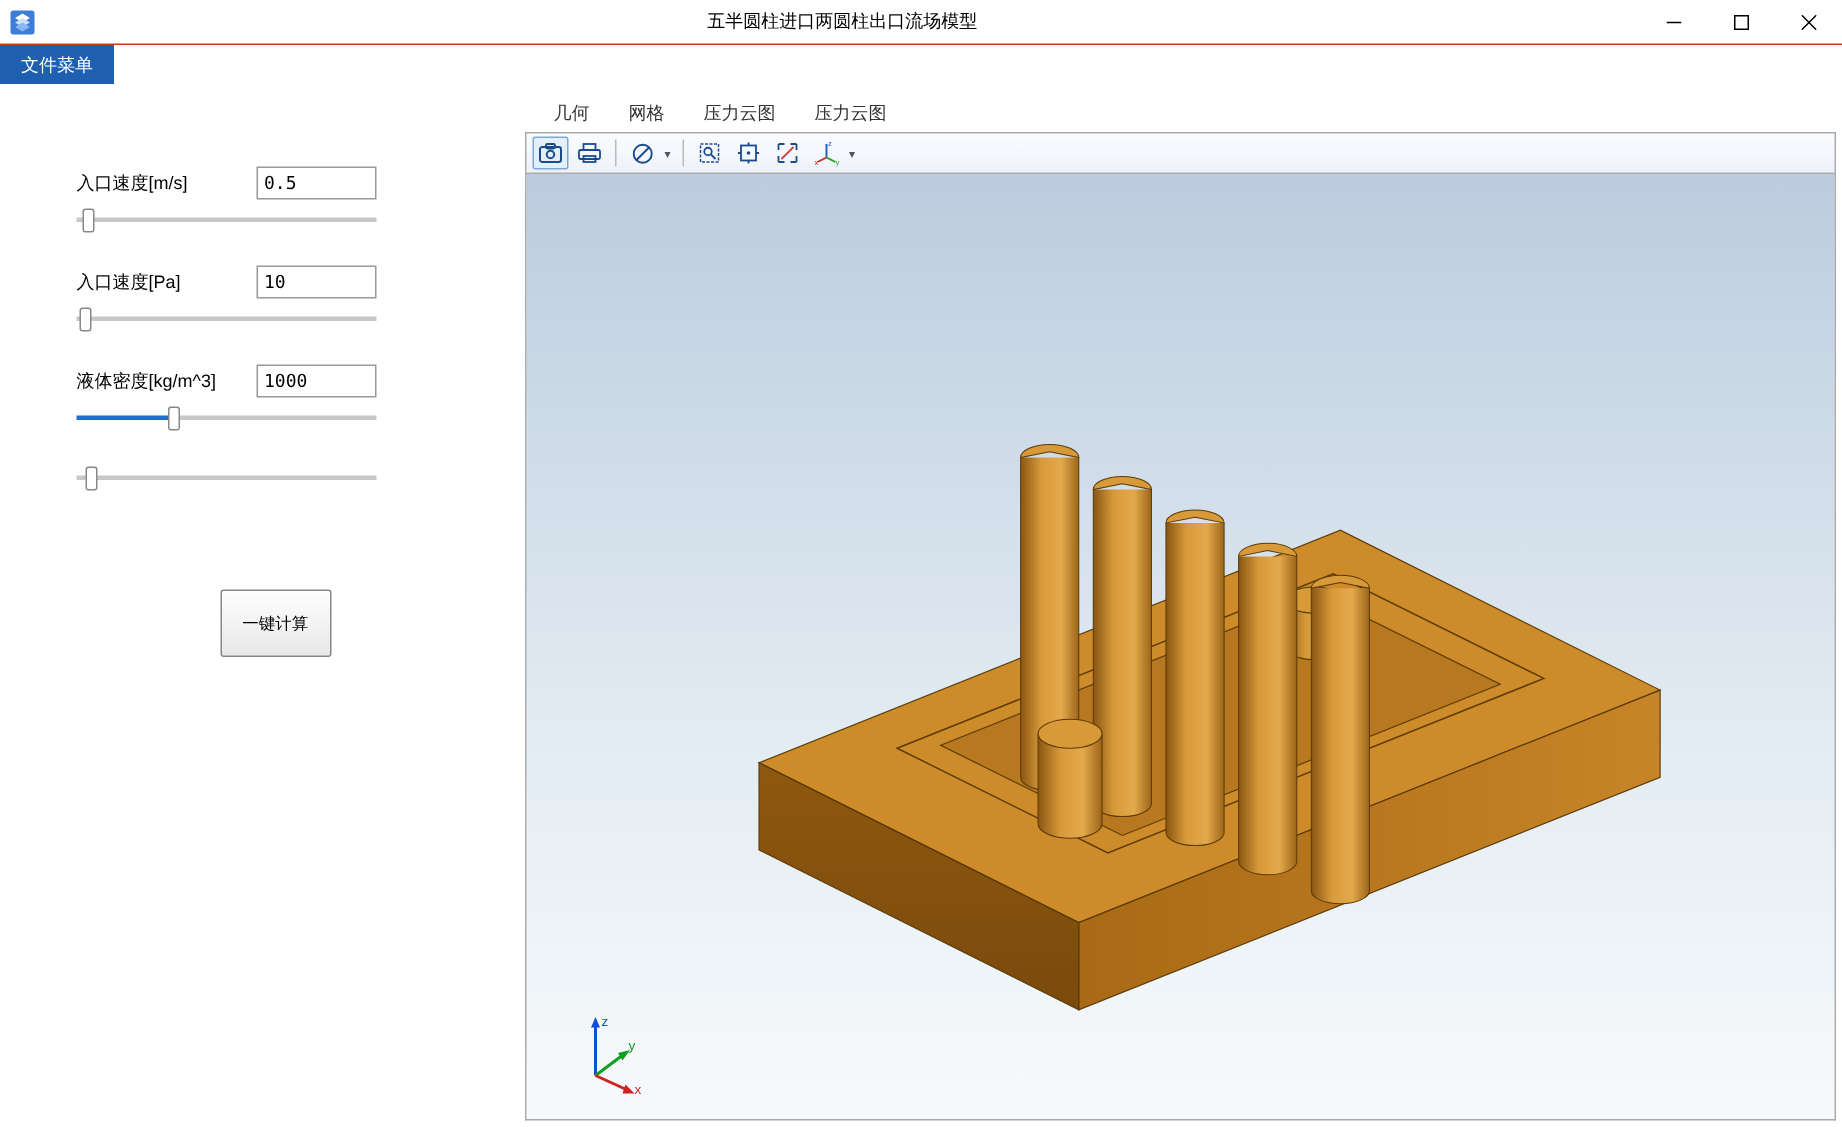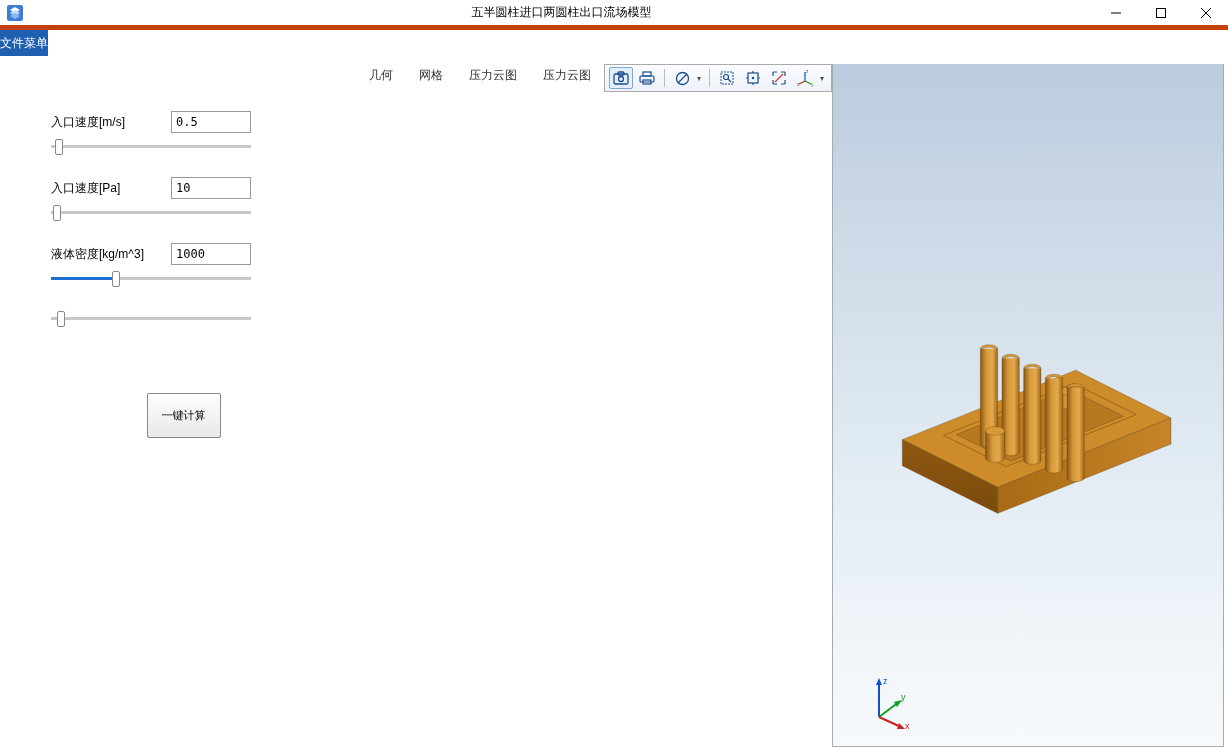--- a/index.html
+++ b/index.html
@@ -1,42 +1,42 @@
 <!DOCTYPE html>
 <html><head>
 <meta charset="utf-8">
 <style>
   * { box-sizing: border-box; margin: 0; padding: 0; }
   html, body { width: 1228px; height: 751px; font-family: "Microsoft YaHei", Arial, sans-serif; font-size: 12px; background: #fff; overflow: hidden; }
   
-  .titlebar { height: 30px; background: #fff; display: flex; align-items: center; border-bottom: 5px solid #c2410c; justify-content: center; }
+  .titlebar { height: 30px; background: #fff; display: flex; align-items: center; border-bottom: 1px solid #c2410c; justify-content: center; }
   .titlebar .app-icon { width: 30px; height: 30px; display: flex; align-items: center; justify-content: center; }
   .titlebar .title { flex: 1; text-align: center; font-size: 12px; color: #000; }
   .titlebar .win-controls { display: flex; }
   .titlebar .win-btn { width: 45px; height: 30px; display: flex; align-items: center; justify-content: center; color: #000; }
   
   .menubar { height: 26px; background: #fff; display: flex; }
-  .menubar .menu-item { padding: 0 0; height: 100%; display: flex; align-items: center; color: #fff; background: #1f5fb0; font-size: 12px; }
+  .menubar .menu-item { padding: 0 14px; height: 100%; display: flex; align-items: center; color: #fff; background: #1f5fb0; font-size: 12px; }
   
   .content { display: flex; height: calc(100% - 56px); }
   
   .sidebar { width: 325px; background: #fff; padding: 55px 30px 20px 30px; margin-left: 21px; }
   .param-row { display: flex; align-items: center; margin-bottom: 4px; }
   .param-label { width: 120px; text-align: left; font-size: 12px; color: #000; padding-right: 8px; }
   .param-input { width: 80px; height: 22px; border: 1px solid #999; padding: 2px 4px; font-family: monospace; font-size: 12px; }
   .slider-row { margin-bottom: 26px; padding: 0 0 0 0; }
   .slider { -webkit-appearance: none; width: 200px; height: 3px; background: #c8c8c8; outline: none; }
   .slider.active-track { background: linear-gradient(to right, #1f6fd0 0%, #1f6fd0 var(--pct,0%), #c8c8c8 var(--pct,0%), #c8c8c8 100%); }
   .slider::-webkit-slider-thumb { -webkit-appearance: none; width: 8px; height: 16px; background: #fff; border: 1px solid #888; border-radius: 2px; cursor: pointer; }
   .slider::-moz-range-thumb { width: 8px; height: 16px; background: #fff; border: 1px solid #888; border-radius: 2px; cursor: pointer; }
   
   .calc-btn-wrap { text-align: center; margin-top: 70px; }
   .calc-btn { padding: 14px 14px; border: 1px solid #888; border-radius: 2px; background: linear-gradient(#fefefe,#e8e8e8); font-size: 11px; cursor: pointer; }
   
-  .viewer-panel { flex: 1; display: flex; flex-direction: row; padding: 8px 4px 4px 4px; }
+  .viewer-panel { flex: 1; display: flex; flex-direction: column; padding: 8px 4px 4px 4px; }
   .tabs { height: 24px; display: flex; align-items: flex-end; padding-left: 6px; gap: 0; }
   .tab { padding: 4px 12px; font-size: 12px; color: #333; border: 1px solid transparent; border-bottom: none; cursor: pointer; }
   .tab.active { }
   
   .toolbar { height: 28px; border: 1px solid #aaa; background: linear-gradient(#fafcff,#eef2f8); display: flex; align-items: center; padding: 0 4px; gap: 2px; }
   .tool-btn { width: 24px; height: 22px; display: flex; align-items: center; justify-content: center; border: 1px solid transparent; border-radius: 2px; cursor: pointer; color: #1a4c8c; }
   .tool-btn.active { border-color: #7ba8d9; background: #e4effb; }
   .tool-sep { width: 1px; height: 18px; background: #bbb; margin: 0 3px; }
   .dropdown-arrow { width: 10px; display:flex; align-items:center; justify-content:center; color:#555; font-size:8px; margin-left:-2px; }
   

